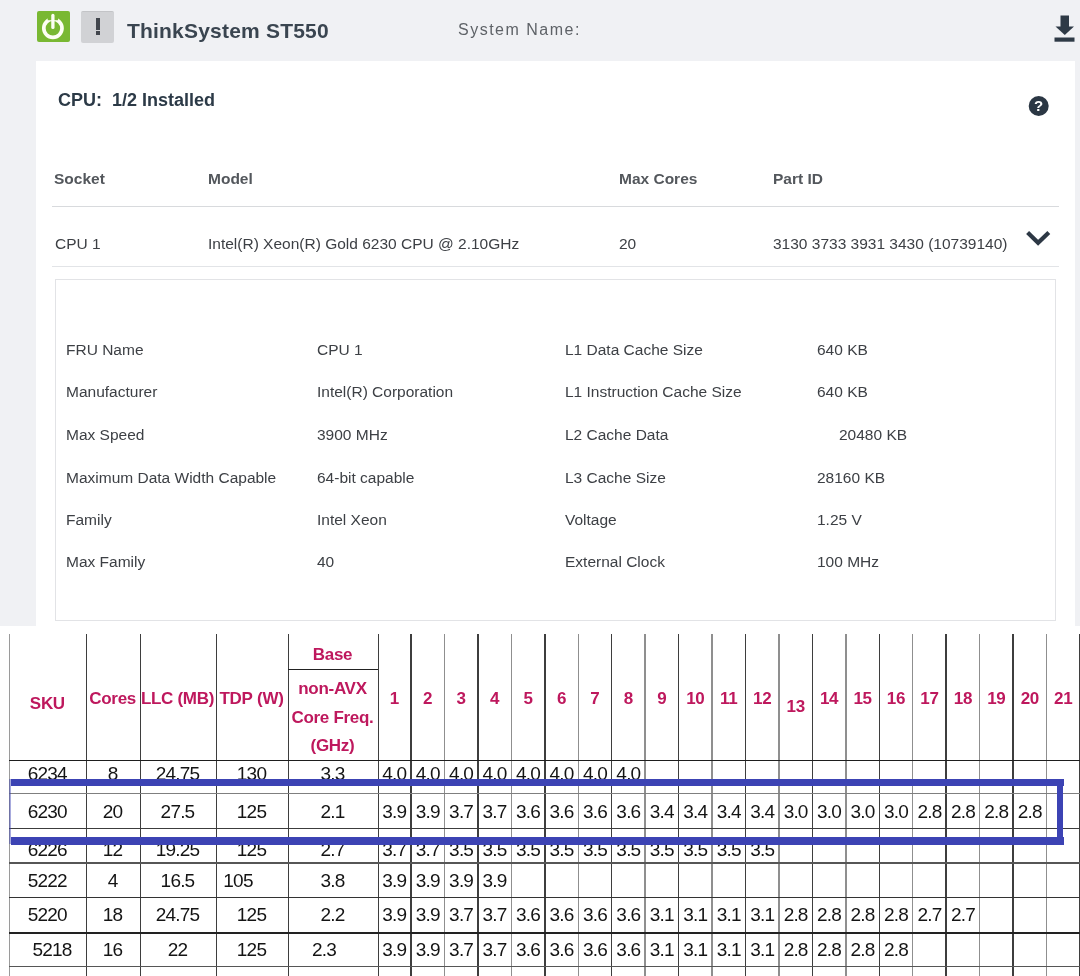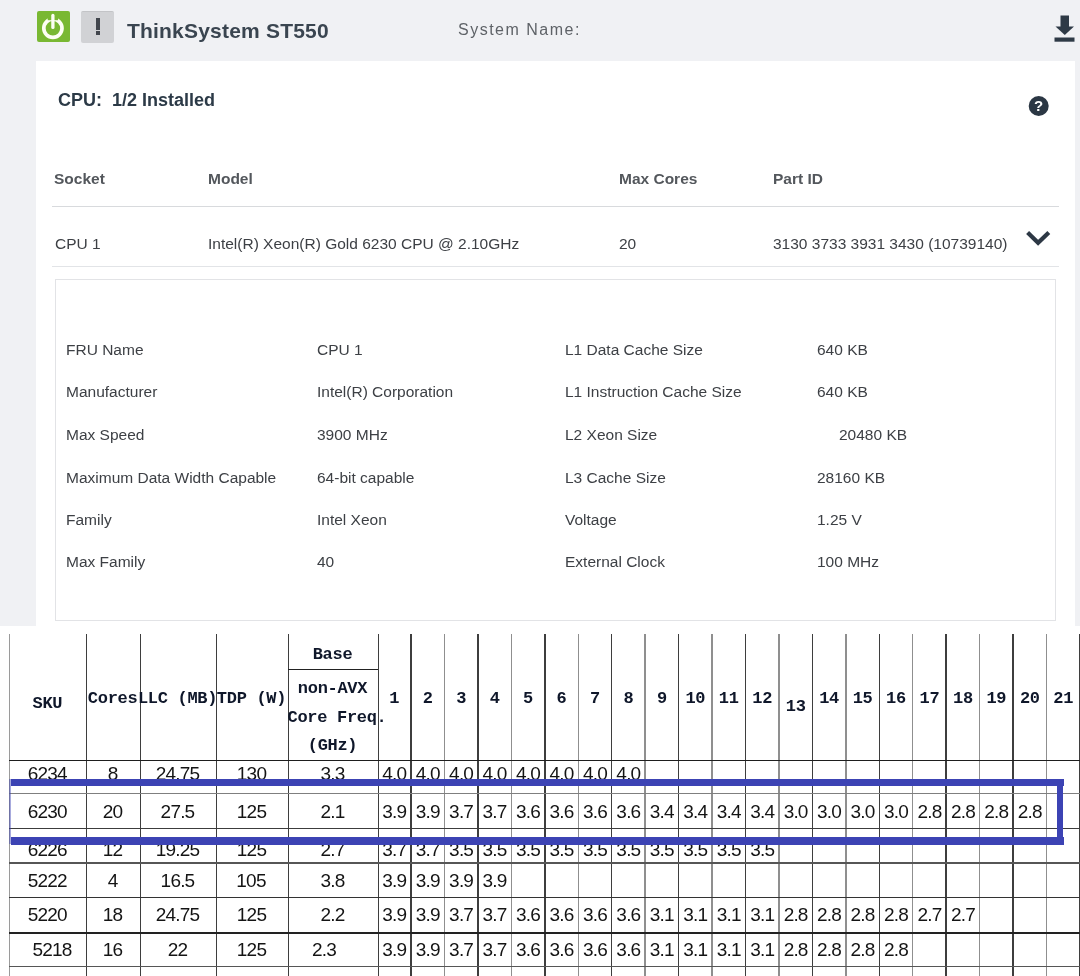--- a/index.html
+++ b/index.html
@@ -1,18 +1,18 @@
 <!DOCTYPE html>
 <html><head><meta charset="utf-8"><title>p</title><style>
 html,body{margin:0;padding:0;}
 body{width:1080px;height:976px;position:relative;background:#fff;overflow:hidden;
      font-family:"Liberation Sans",sans-serif;}
 .a{position:absolute;}
 .ct{text-align:center;}
-.hd{font-weight:bold;color:#0f172a;font-size:17px;letter-spacing:-0.3px;line-height:20px;font-family:Liberation Mono, monospace;}
+.hd{font-weight:bold;color:#be185d;font-size:17px;letter-spacing:-0.3px;line-height:20px;}
 .dt{color:#141414;font-size:19px;letter-spacing:-0.8px;line-height:20px;}
 .vl{background:#3e3e3e;width:1.5px;}
 .vg{background:#8f8f8f;width:1.4px;}
 .lab{font-size:15.5px;color:#3d4045;line-height:19px;}
 </style></head><body>
 
 <div class="a" style="left:0;top:0;width:1080px;height:626px;background:#f0f1f4"></div>
 <div class="a" style="left:36px;top:61px;width:1039px;height:565px;background:#ffffff"></div>
 <svg class="a" style="left:37px;top:11px" width="33" height="31">
 <rect x="0" y="0" width="33" height="31" rx="2" fill="#79b832"></rect>
@@ -52,21 +52,21 @@
 <div class="a lab" style="left:66px;top:339.5px;">FRU Name</div>
 <div class="a lab" style="left:317px;top:339.5px;">CPU 1</div>
 <div class="a lab" style="left:565px;top:339.5px;">L1 Data Cache Size</div>
 <div class="a lab" style="left:817px;top:339.5px;">640 KB</div>
 <div class="a lab" style="left:66px;top:382.0px;">Manufacturer</div>
 <div class="a lab" style="left:317px;top:382.0px;">Intel(R) Corporation</div>
 <div class="a lab" style="left:565px;top:382.0px;">L1 Instruction Cache Size</div>
 <div class="a lab" style="left:817px;top:382.0px;">640 KB</div>
 <div class="a lab" style="left:66px;top:425.0px;">Max Speed</div>
 <div class="a lab" style="left:317px;top:425.0px;">3900 MHz</div>
-<div class="a lab" style="left:565px;top:425.0px;">L2 Xeon Size</div>
+<div class="a lab" style="left:565px;top:425.0px;">L2 Cache Data</div>
 <div class="a lab" style="left:817px;top:425.0px;margin-left:22px;">20480 KB</div>
 <div class="a lab" style="left:66px;top:467.8px;">Maximum Data Width Capable</div>
 <div class="a lab" style="left:317px;top:467.8px;">64-bit capable</div>
 <div class="a lab" style="left:565px;top:467.8px;">L3 Cache Size</div>
 <div class="a lab" style="left:817px;top:467.8px;">28160 KB</div>
 <div class="a lab" style="left:66px;top:510.0px;">Family</div>
 <div class="a lab" style="left:317px;top:510.0px;">Intel Xeon</div>
 <div class="a lab" style="left:565px;top:510.0px;">Voltage</div>
 <div class="a lab" style="left:817px;top:510.0px;">1.25 V</div>
 <div class="a lab" style="left:66px;top:552.0px;">Max Family</div>
@@ -188,21 +188,21 @@
 <div class="a ct dt" style="left:544.99px;top:840.20px;width:33px;">3.5</div>
 <div class="a ct dt" style="left:578.44px;top:840.20px;width:33px;">3.5</div>
 <div class="a ct dt" style="left:611.89px;top:840.20px;width:33px;">3.5</div>
 <div class="a ct dt" style="left:645.34px;top:840.20px;width:33px;">3.5</div>
 <div class="a ct dt" style="left:678.79px;top:840.20px;width:33px;">3.5</div>
 <div class="a ct dt" style="left:712.25px;top:840.20px;width:33px;">3.5</div>
 <div class="a ct dt" style="left:745.70px;top:840.20px;width:33px;">3.5</div>
 <div class="a ct dt" style="left:12.35px;top:870.50px;width:70px;">5222</div>
 <div class="a ct dt" style="left:82.60px;top:870.50px;width:60px;">4</div>
 <div class="a ct dt" style="left:142.50px;top:870.50px;width:70px;">16.5</div>
-<div class="a ct dt" style="left:218px;top:870.50px;width:66px;">105</div>
+<div class="a ct dt" style="left:205px;top:870.50px;width:66px;">105</div>
 <div class="a ct dt" style="left:297.50px;top:870.50px;width:70px;">3.8</div>
 <div class="a ct dt" style="left:377.73px;top:870.50px;width:33px;">3.9</div>
 <div class="a ct dt" style="left:411.18px;top:870.50px;width:33px;">3.9</div>
 <div class="a ct dt" style="left:444.63px;top:870.50px;width:33px;">3.9</div>
 <div class="a ct dt" style="left:478.08px;top:870.50px;width:33px;">3.9</div>
 <div class="a ct dt" style="left:12.35px;top:905.00px;width:70px;">5220</div>
 <div class="a ct dt" style="left:82.60px;top:905.00px;width:60px;">18</div>
 <div class="a ct dt" style="left:142.50px;top:905.00px;width:70px;">24.75</div>
 <div class="a ct dt" style="left:218.50px;top:905.00px;width:66px;">125</div>
 <div class="a ct dt" style="left:297.50px;top:905.00px;width:70px;">2.2</div>

